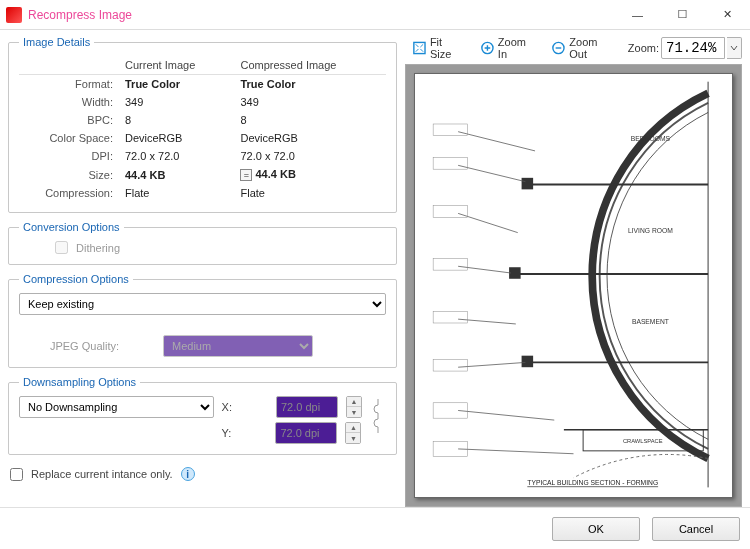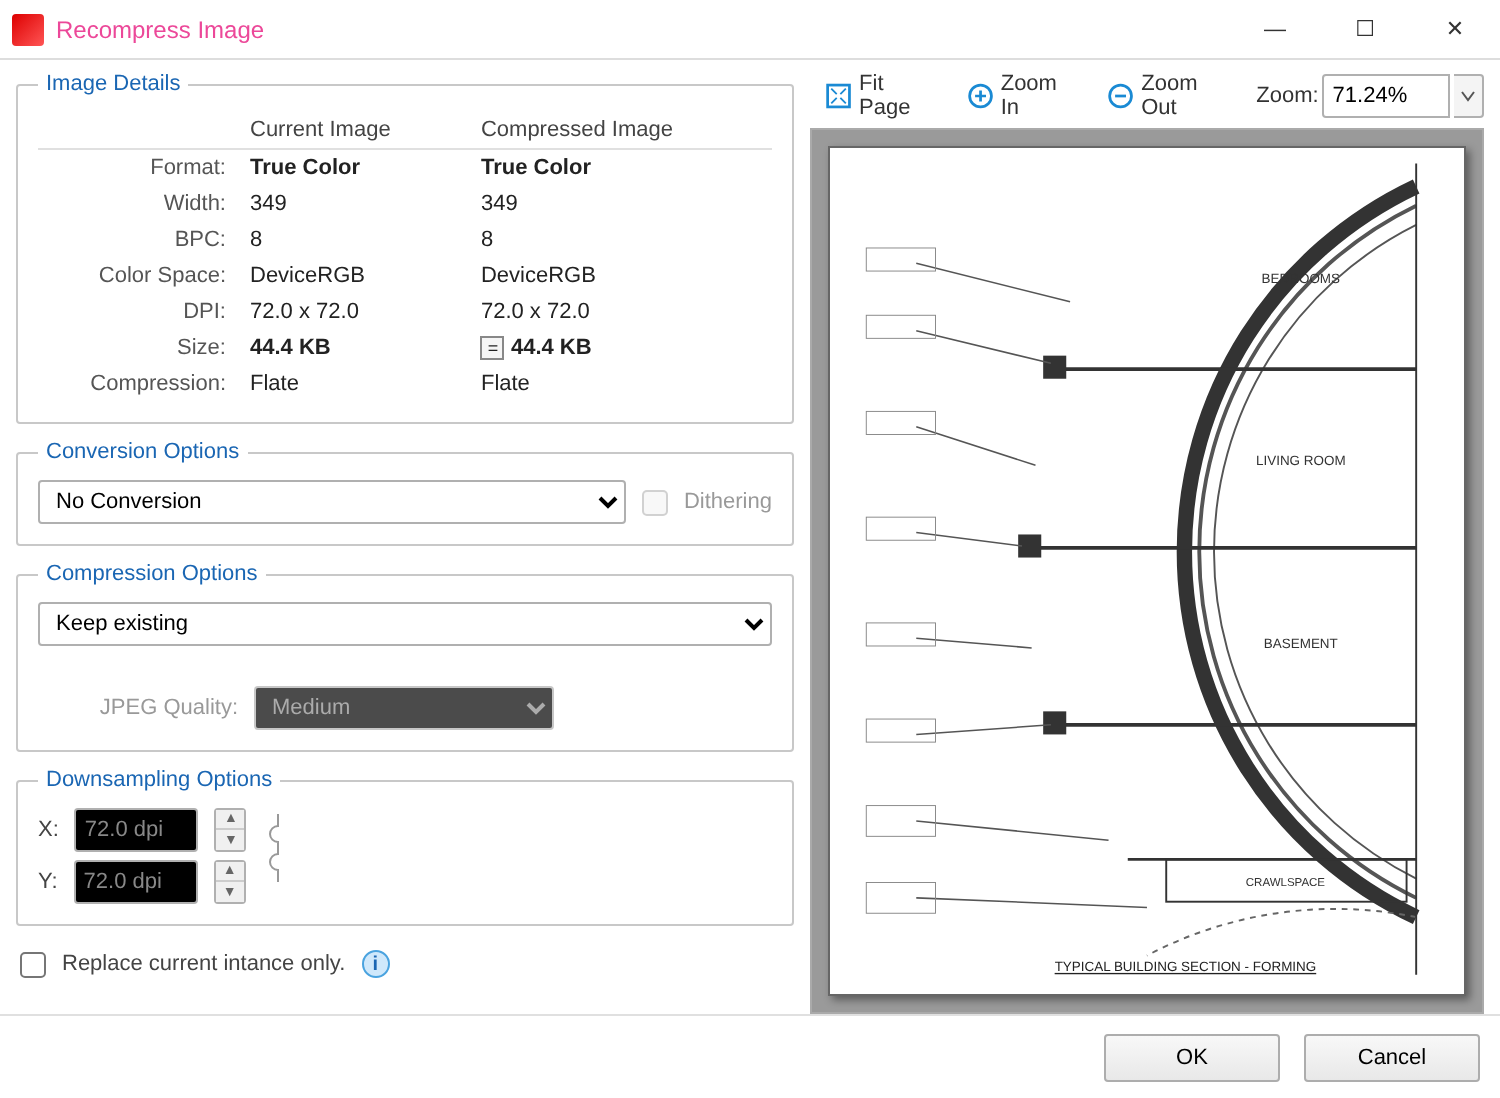--- a/index.html
+++ b/index.html
@@ -99,21 +99,21 @@
   padding: 0 4px;
   font-size: 11px;
   background: #fff;
 }
 select.combo { padding-right:18px; }
 .row { display: flex; align-items: center; gap: 8px; }
 .row label { font-size: 11px; color:#444;text-align:right; }
 input[type=checkbox] {
   width:13px; height:13px; vertical-align:middle;
 }
-input[disabled], select[disabled] { background:#000000; color:#888; }
+input[disabled], select[disabled] { background:#4c1d95; color:#888;margin-left:36px; }
 
 .preview-toolbar {
   display:flex;
   align-items:center;
   gap:2px;
   margin-bottom:4px;
 }
 .tbtn {
   height:24px;
   padding:0 6px;
@@ -122,21 +122,22 @@
   gap:3px;
   border:1px solid transparent;
   border-radius:3px;
 }
 .tbtn svg{ width:16px; height:16px; }
 .zoom-input {
   width:64px; height:22px;
   border:1px solid #b0b0b0;
   border-radius:2px 0 0 2px;
   padding:0 4px;
-  font-size:11px;
+  font-size:14px;
+  font-family:Liberation Mono, monospace;
 }
 .zoom-drop {
   width:16px; height:22px;
   border:1px solid #b0b0b0;
   border-left:0;
   border-radius:0 2px 2px 0;
   background:#f4f4f4;
   display:flex; align-items:center; justify-content:center;
 }
 .preview-frame {
@@ -265,23 +266,20 @@
               <td>Flate</td>
               <td><span>Flate</span></td>
             </tr>
           </tbody>
       </table>
     </fieldset>
 
     <fieldset class="group">
       <legend>Conversion Options</legend>
       <div class="row">
-        <select class="combo" style="flex:1">
-          <option>No Conversion</option>
-        </select>
         <input type="checkbox" disabled="" style="">
         <label style="color:#999">Dithering</label>
       </div>
     </fieldset>
 
     <fieldset class="group">
       <legend>Compression Options</legend>
       <div class="row" style="margin-bottom:20px">
         <select class="combo" style="flex:1">
           <option>Keep existing</option>
@@ -291,20 +289,23 @@
         <label style="width:100px;text-align:right;color:#999">JPEG Quality:</label>
         <select class="combo" disabled="" style="width:150px">
           <option>Medium</option>
         </select>
       </div>
     </fieldset>
 
     <fieldset class="group">
       <legend>Downsampling Options</legend>
       <div class="row" style="align-items:flex-start">
+        <select class="combo" style="flex:1">
+          <option>No Downsampling</option>
+        </select>
         <div>
           <div class="row" style="margin-bottom:4px">
             <label>X:</label>
             <input class="txt" disabled="" style="width: 62px;" value="72.0 dpi">
             <div class="spinner-btns">
                 <div>▲</div>
                 <div>▼</div>
               </div>
           </div>
           <div class="row">
@@ -332,21 +333,21 @@
 
   </div>
 
   <div class="right">
     <div class="preview-toolbar">
       <div class="tbtn">
         <svg viewBox="0 0 16 16">
             <rect x="2" y="2" width="12" height="12" fill="none" stroke="#1a8ad4" stroke-width="1.5"></rect>
             <path d="M4 4 L7 7 M12 4 L9 7 M4 12 L7 9 M12 12 L9 9" stroke="#1a8ad4" stroke-width="1"></path>
           </svg>
-        <span>Fit Page</span>
+        <span>Fit Size</span>
       </div>
       <div class="tbtn">
         <svg viewBox="0 0 16 16">
             <circle cx="8" cy="8" r="6" fill="none" stroke="#1a8ad4" stroke-width="1.5"></circle>
             <path d="M8 5 v6 M5 8 h6" stroke="#1a8ad4" stroke-width="1.5"></path>
           </svg>
         <span>Zoom In</span>
       </div>
       <div class="tbtn">
         <svg viewBox="0 0 16 16">

